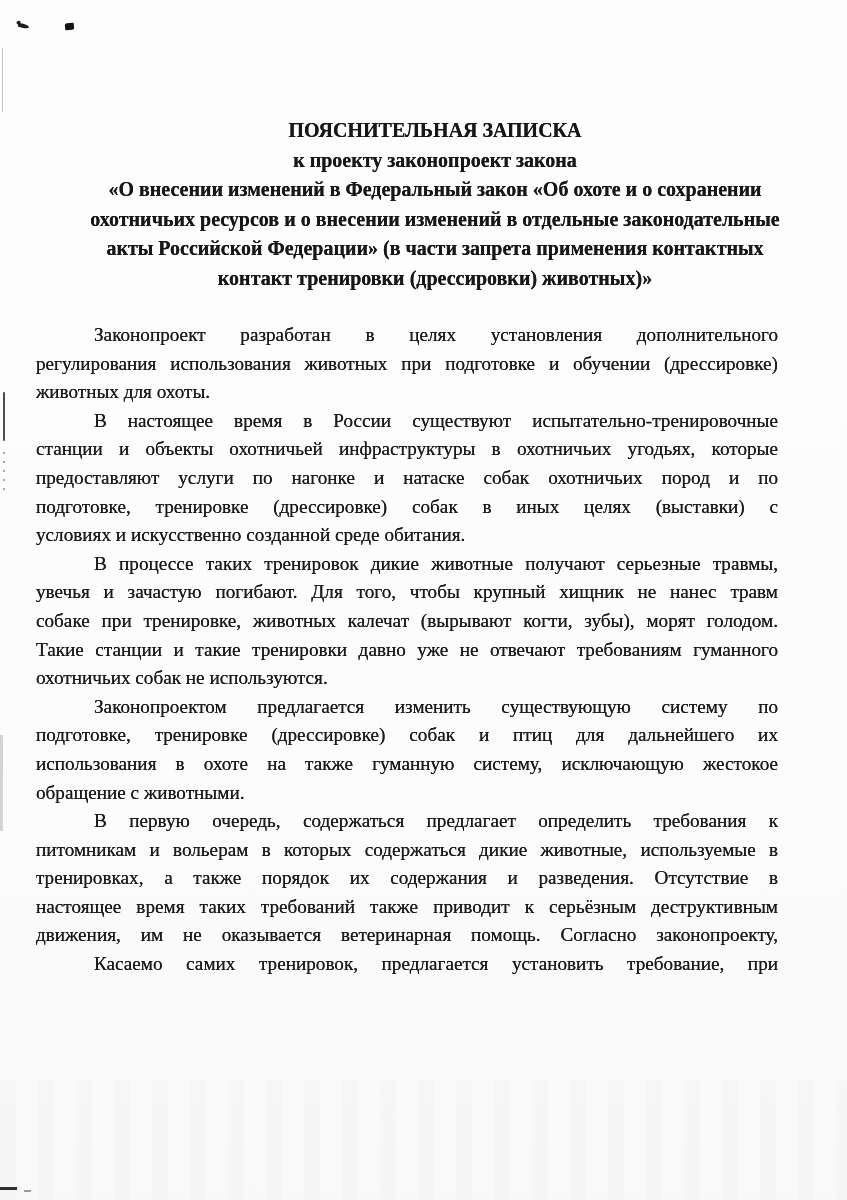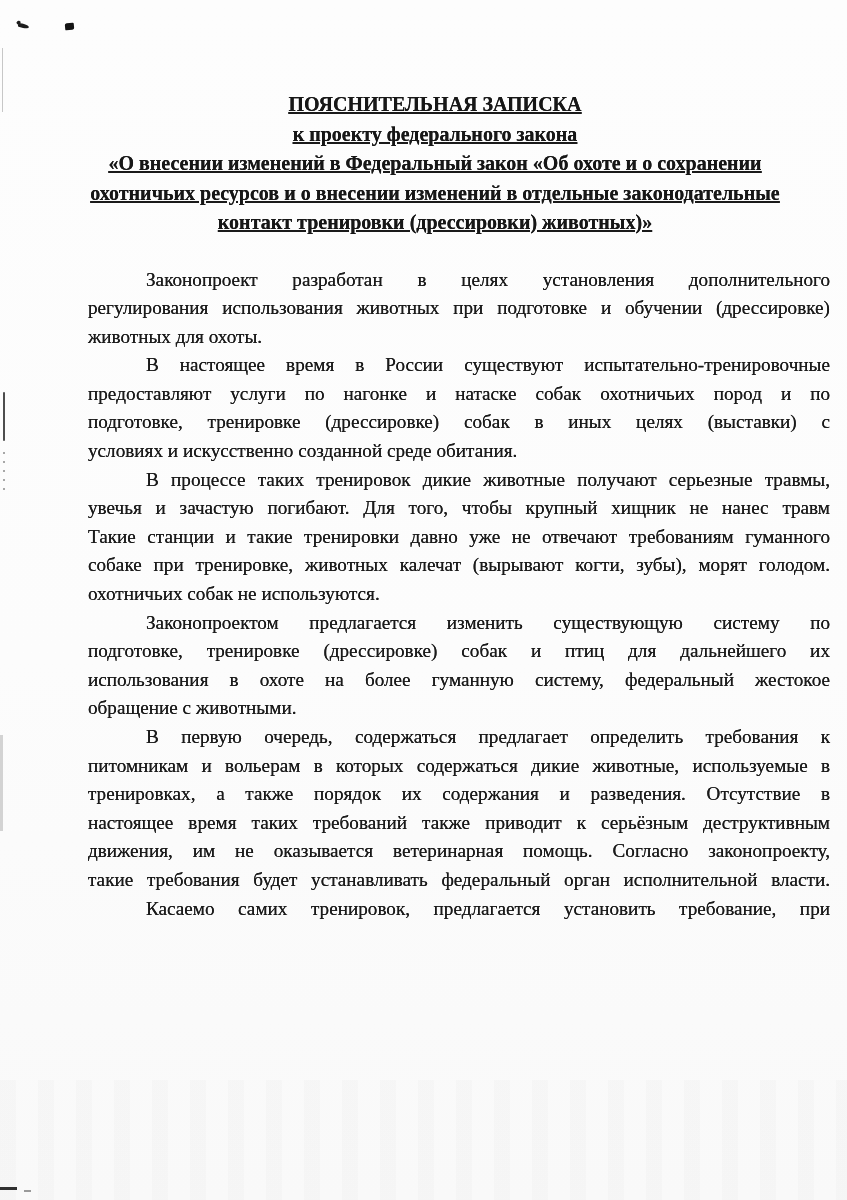--- a/index.html
+++ b/index.html
@@ -12,39 +12,38 @@
     width: 847px;
     height: 1200px;
     margin: 0 auto;
     background: linear-gradient(180deg, #fdfdfd 0%, #fcfcfc 55%, #f9f9f9 100%);
     overflow: hidden;
     color: #1a1a1a;
   }
 
   
   .title-block {
-    padding-top: 90px;
+    padding-top: 116px;
     margin-left: 64px;
     width: 742px;
-    text-decoration: underline;
   }
   .t-line {
     font-family: "Liberation Serif", "DejaVu Serif", serif;
     font-weight: bold;
     font-size: 20px;
     line-height: 29.5px;
     text-align: center;
     white-space: nowrap;
     color: #171717;
     text-shadow: 0 0 0.35px #171717;
   }
 
   
   .body-block {
-    margin-left: 88px;
+    margin-left: 36px;
     margin-top: 28px;
     width: 742px;
   }
   .b-line {
     font-family: "Liberation Serif", "DejaVu Serif", serif;
     font-size: 19.2px;
     line-height: 28.6px;
     color: #1b1b1b;
     text-shadow: 0 0 0.3px #1b1b1b;
     text-align: justify;
@@ -111,51 +110,52 @@
   <span class="artifact edge-line-top"></span>
   <span class="artifact edge-line-mid"></span>
   <span class="artifact edge-dots"></span>
   <span class="artifact edge-smear"></span>
   <span class="artifact bottom-dash"></span>
   <span class="artifact bottom-dot"></span>
   <span class="artifact ghosting"></span>
 
   <header class="title-block">
     <div class="t-line">ПОЯСНИТЕЛЬНАЯ ЗАПИСКА</div>
-    <div class="t-line">к проекту федерального закона</div>
+    <div class="t-line">к проекту законопроект закона</div>
     <div class="t-line">«О внесении изменений в Федеральный закон «Об охоте и о сохранении</div>
     <div class="t-line">охотничьих ресурсов и о внесении изменений в отдельные законодательные</div>
+    <div class="t-line">акты Российской Федерации» (в части запрета применения контактных</div>
     <div class="t-line">контакт тренировки (дрессировки) животных)»</div>
   </header>
 
   <main class="body-block">
 
     <div class="b-line first">Законопроект разработан в целях установления дополнительного</div>
     <div class="b-line">регулирования использования животных при подготовке и обучении (дрессировке)</div>
     <div class="b-line last">животных для охоты.</div>
 
     <div class="b-line first">В настоящее время в России существуют испытательно-тренировочные</div>
+    <div class="b-line">станции и объекты охотничьей инфраструктуры в охотничьих угодьях, которые</div>
     <div class="b-line">предоставляют услуги по нагонке и натаске собак охотничьих пород и по</div>
     <div class="b-line">подготовке, тренировке (дрессировке) собак в иных целях (выставки) с</div>
     <div class="b-line last">условиях и искусственно созданной среде обитания.</div>
 
     <div class="b-line first">В процессе таких тренировок дикие животные получают серьезные травмы,</div>
     <div class="b-line">увечья и зачастую погибают. Для того, чтобы крупный хищник не нанес травм</div>
+    <div class="b-line">собаке при тренировке, животных калечат (вырывают когти, зубы), морят голодом.</div>
     <div class="b-line">Такие станции и такие тренировки давно уже не отвечают требованиям гуманного</div>
-    <div class="b-line">собаке при тренировке, животных калечат (вырывают когти, зубы), морят голодом.</div>
     <div class="b-line last">охотничьих собак не используются.</div>
 
     <div class="b-line first">Законопроектом предлагается изменить существующую систему по</div>
     <div class="b-line">подготовке, тренировке (дрессировке) собак и птиц для дальнейшего их</div>
-    <div class="b-line">использования в охоте на более гуманную систему, федеральный жестокое</div>
+    <div class="b-line">использования в охоте на также гуманную систему, исключающую жестокое</div>
     <div class="b-line last">обращение с животными.</div>
 
     <div class="b-line first">В первую очередь, содержаться предлагает определить требования к</div>
     <div class="b-line">питомникам и вольерам в которых содержаться дикие животные, используемые в</div>
     <div class="b-line">тренировках, а также порядок их содержания и разведения. Отсутствие в</div>
     <div class="b-line">настоящее время таких требований также приводит к серьёзным деструктивным</div>
     <div class="b-line">движения, им не оказывается ветеринарная помощь. Согласно законопроекту,</div>
-    <div class="b-line">такие требования будет устанавливать федеральный орган исполнительной власти.</div>
 
     <div class="b-line first">Касаемо самих тренировок, предлагается установить требование, при</div>
 
   </main>
 </div>
 
 </body></html>

